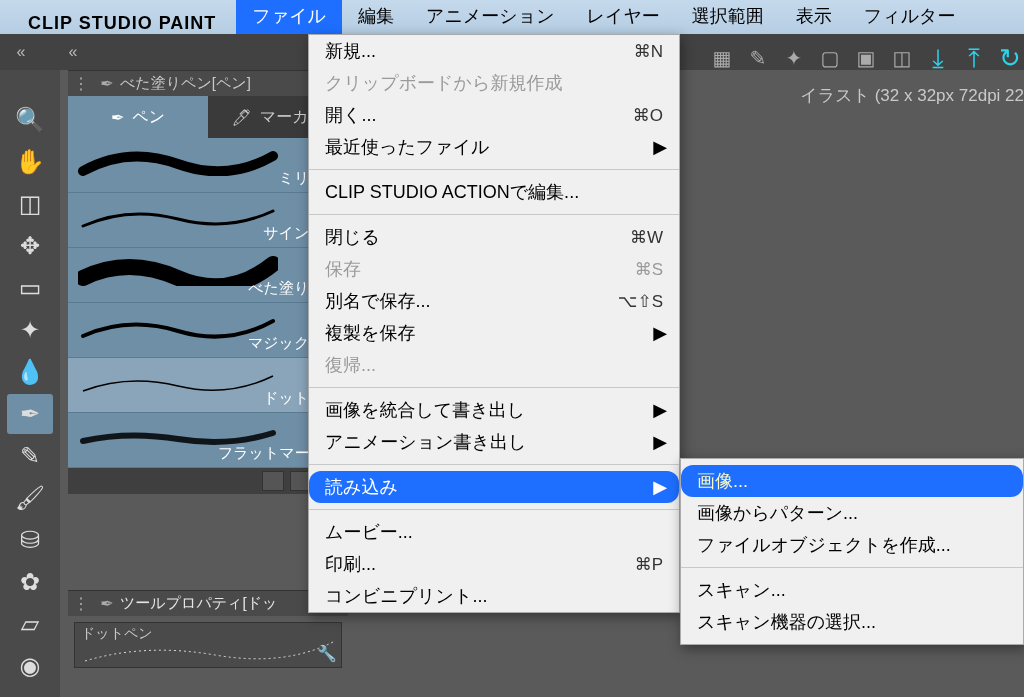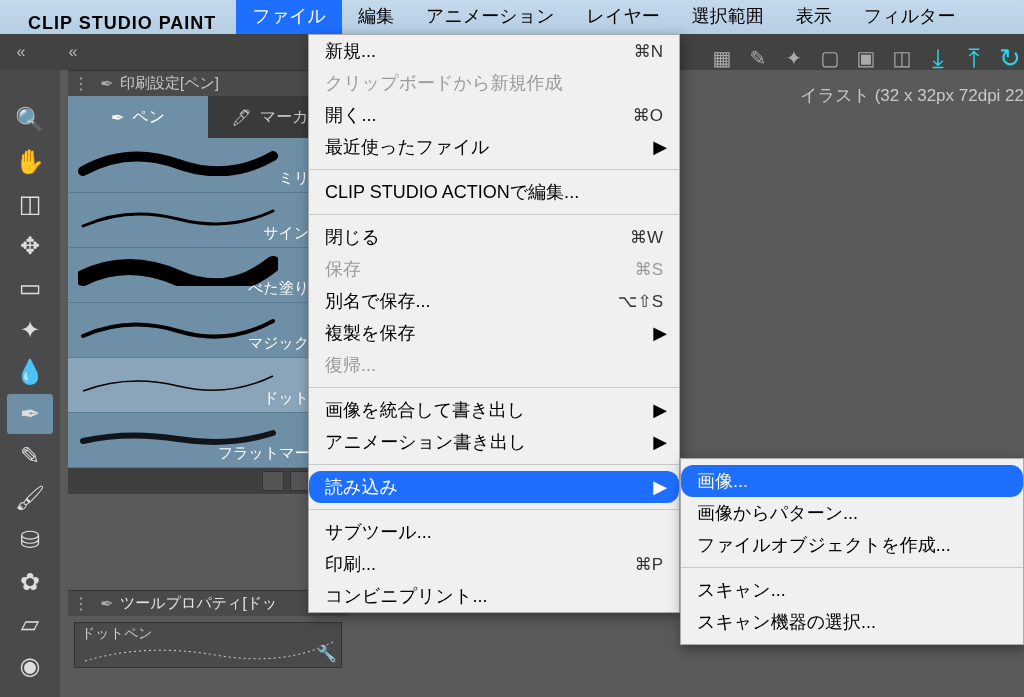--- a/index.html
+++ b/index.html
@@ -104,21 +104,21 @@
   <div class="ticon accent">⤓</div>
   <div class="ticon accent">⤒</div>
   <div class="ticon accent">↻</div>
 </div>
 
 <div class="canvas-info">イラスト (32 x 32px 72dpi 22</div>
 
 <div class="subtool-hdr">
   <span class="ico">⋮</span>
   <span class="ico">✒</span>
-  <span class="lbl">印刷設定[ペン]</span>
+  <span class="lbl">べた塗りペン[ペン]</span>
 </div>
 
 <div class="toolcol">
   <div class="tool">🔍</div>
   <div class="tool">✋</div>
   <div class="tool">◫</div>
   <div class="tool">✥</div>
   <div class="tool">▭</div>
   <div class="tool">✦</div>
   <div class="tool">💧</div>
@@ -251,21 +251,21 @@
       <span class="lbl">アニメーション書き出し</span>
       <span class="arr">▶</span>
     </div>
     <div class="msep"></div>
     <div class="mi hl">
       <span class="lbl">読み込み</span>
       <span class="arr">▶</span>
     </div>
     <div class="msep"></div>
     <div class="mi">
-      <span class="lbl">サブツール...</span>
+      <span class="lbl">ムービー...</span>
     </div>
     <div class="mi">
       <span class="lbl">印刷...</span>
       <span class="sc">⌘P</span>
     </div>
     <div class="mi">
       <span class="lbl">コンビニプリント...</span>
     </div>
   </div>
 

